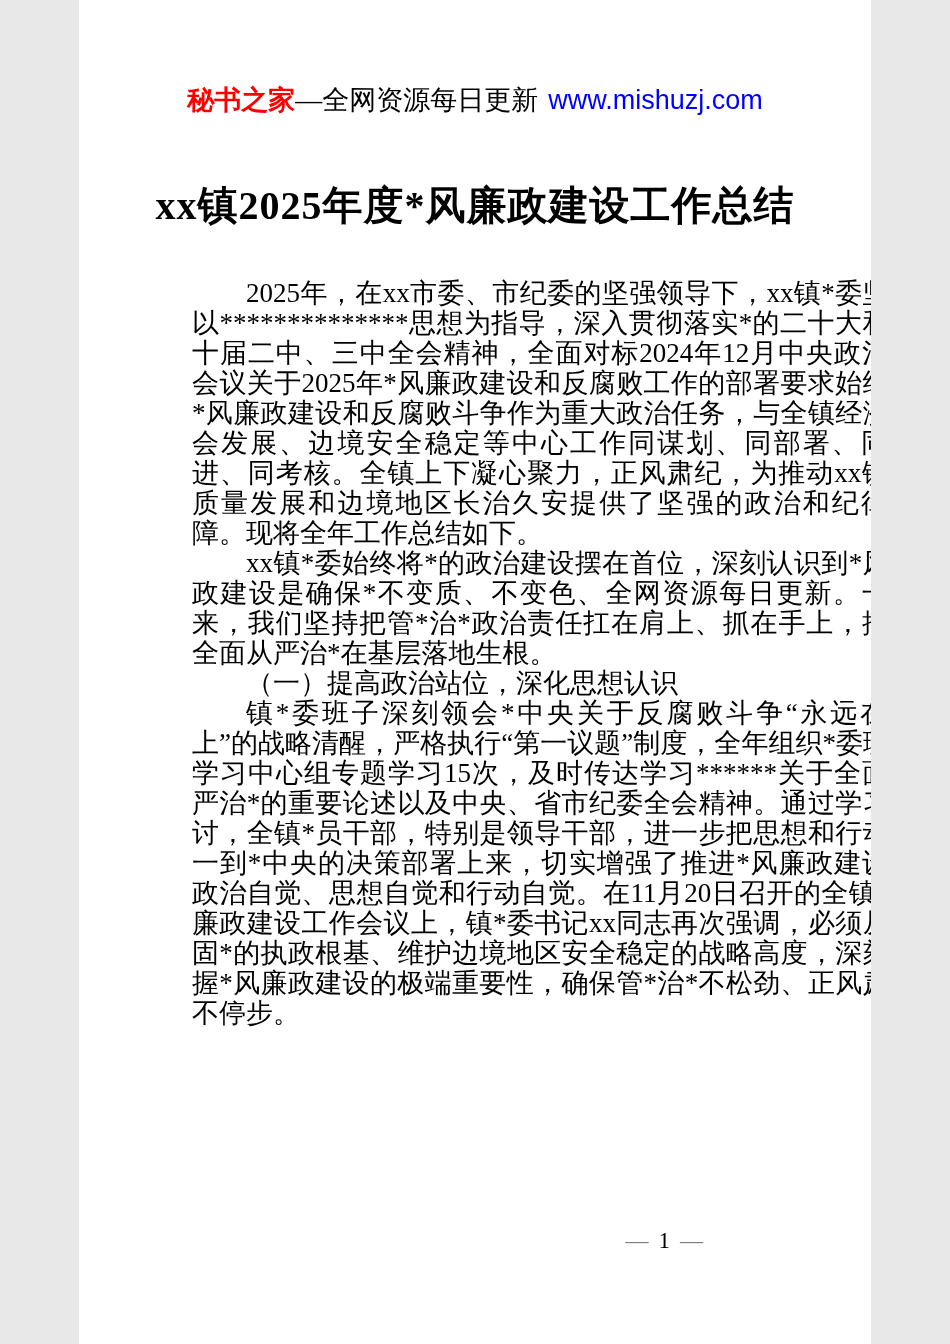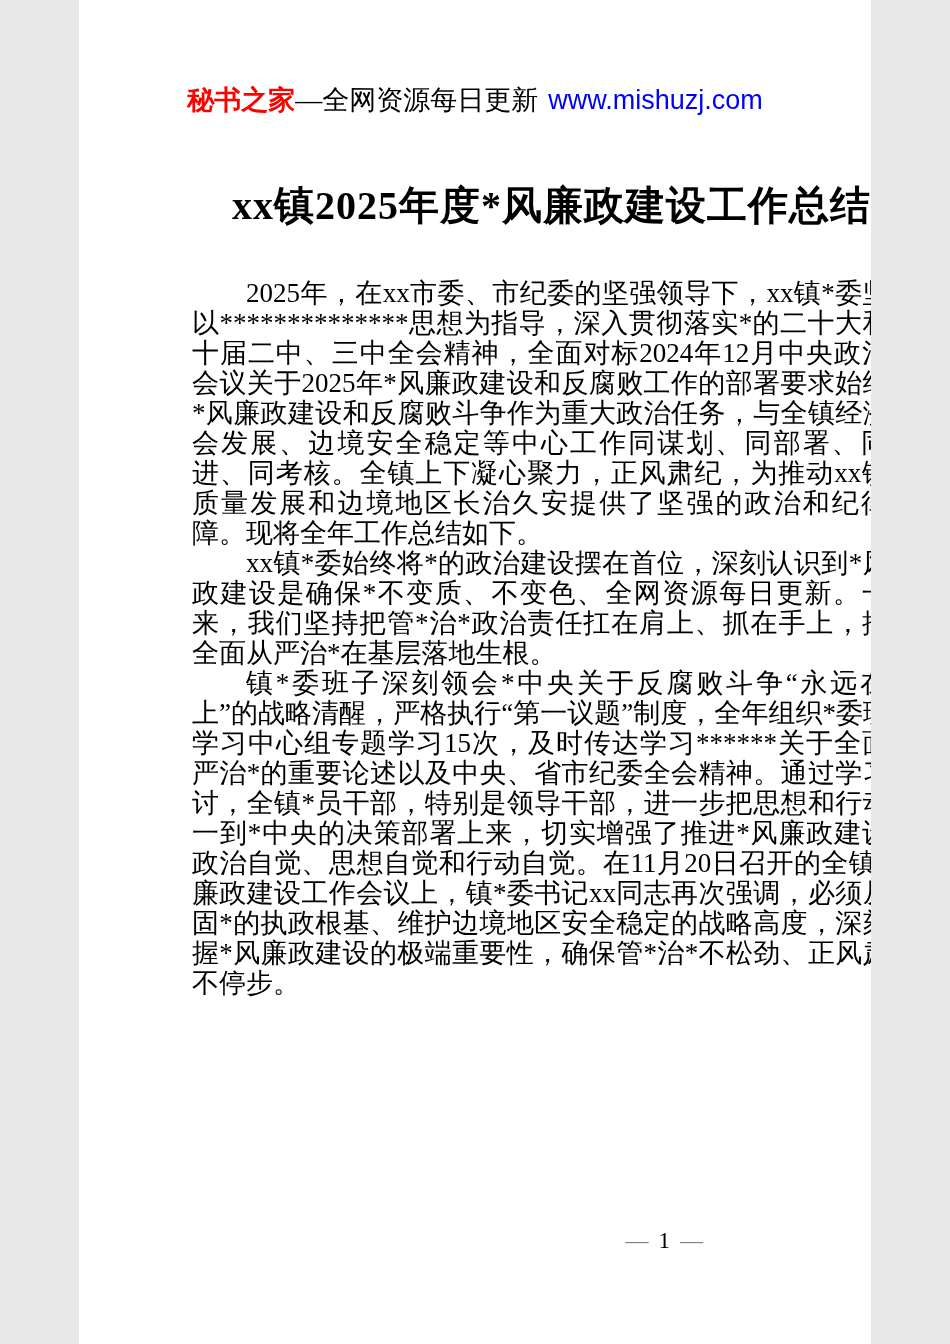--- a/index.html
+++ b/index.html
@@ -33,21 +33,21 @@
   .site-url {
     color: #0000ff;
     margin-left: 10px;
     text-decoration: none;
     font-family: "Liberation Sans", sans-serif;
   }
   
   .doc-title {
     position: absolute;
     top: 178px; left: 0; width: 100%;
-    text-align: right;
+    text-align: center;
     font-size: 40px;
     font-weight: bold;
     letter-spacing: 1px;
   }
   
   .doc-body {
     position: absolute;
     top: 278px;
     left: 113px;
     width: 725px;
@@ -76,20 +76,21 @@
 
   <div class="page-header">
     <span class="site-name">秘书之家</span><span class="site-sep">—</span><span class="site-tagline">全网资源每日更新</span><a class="site-url">www.mishuzj.com</a>
   </div>
 
   <h1 class="doc-title">xx镇2025年度*风廉政建设工作总结</h1>
 
   <div class="doc-body">
     <p>2025年，在xx市委、市纪委的坚强领导下，xx镇*委坚持以**************思想为指导，深入贯彻落实*的二十大和二十届二中、三中全会精神，全面对标2024年12月中央政治局会议关于2025年*风廉政建设和反腐败工作的部署要求始终将*风廉政建设和反腐败斗争作为重大政治任务，与全镇经济社会发展、边境安全稳定等中心工作同谋划、同部署、同推进、同考核。全镇上下凝心聚力，正风肃纪，为推动xx镇高质量发展和边境地区长治久安提供了坚强的政治和纪律保障。现将全年工作总结如下。</p>
     <p>xx镇*委始终将*的政治建设摆在首位，深刻认识到*风廉政建设是确保*不变质、不变色、全网资源每日更新。一年来，我们坚持把管*治*政治责任扛在肩上、抓在手上，推动全面从严治*在基层落地生根。</p>
+    <p>（一）提高政治站位，深化思想认识</p>
     <p><span>镇*委班子深刻领会*中央关于反腐败斗争“永远在路上”的战略清醒，严格执行“</span><span class="bold-run">第一</span><span>议题”制度，全年组织*委理论学习中心组专题学习15次，及时传达学习******关于全面从严治*的重要论述以及中央、省市纪委全会精神。通过学习研讨，全镇*员干部，特别是领导干部，进一步把思想和行动统一到*中央的决策部署上来，切实增强了推进*风廉政建设的政治自觉、思想自觉和行动自觉。在11月20日召开的全镇*风廉政建设工作会议上，镇*委书记xx同志再次强调，必须从巩固*的执政根基、维护边境地区安全稳定的战略高度，深刻把握*风廉政建设的极端重要性，确保管*治*不松劲、正风肃纪不停步。</span></p>
   </div>
 
   <div class="page-footer">
     <span class="pf-dash">—</span><span class="pf-num">1</span><span class="pf-dash">—</span>
   </div>
 
 </div>
 
 </body></html>

